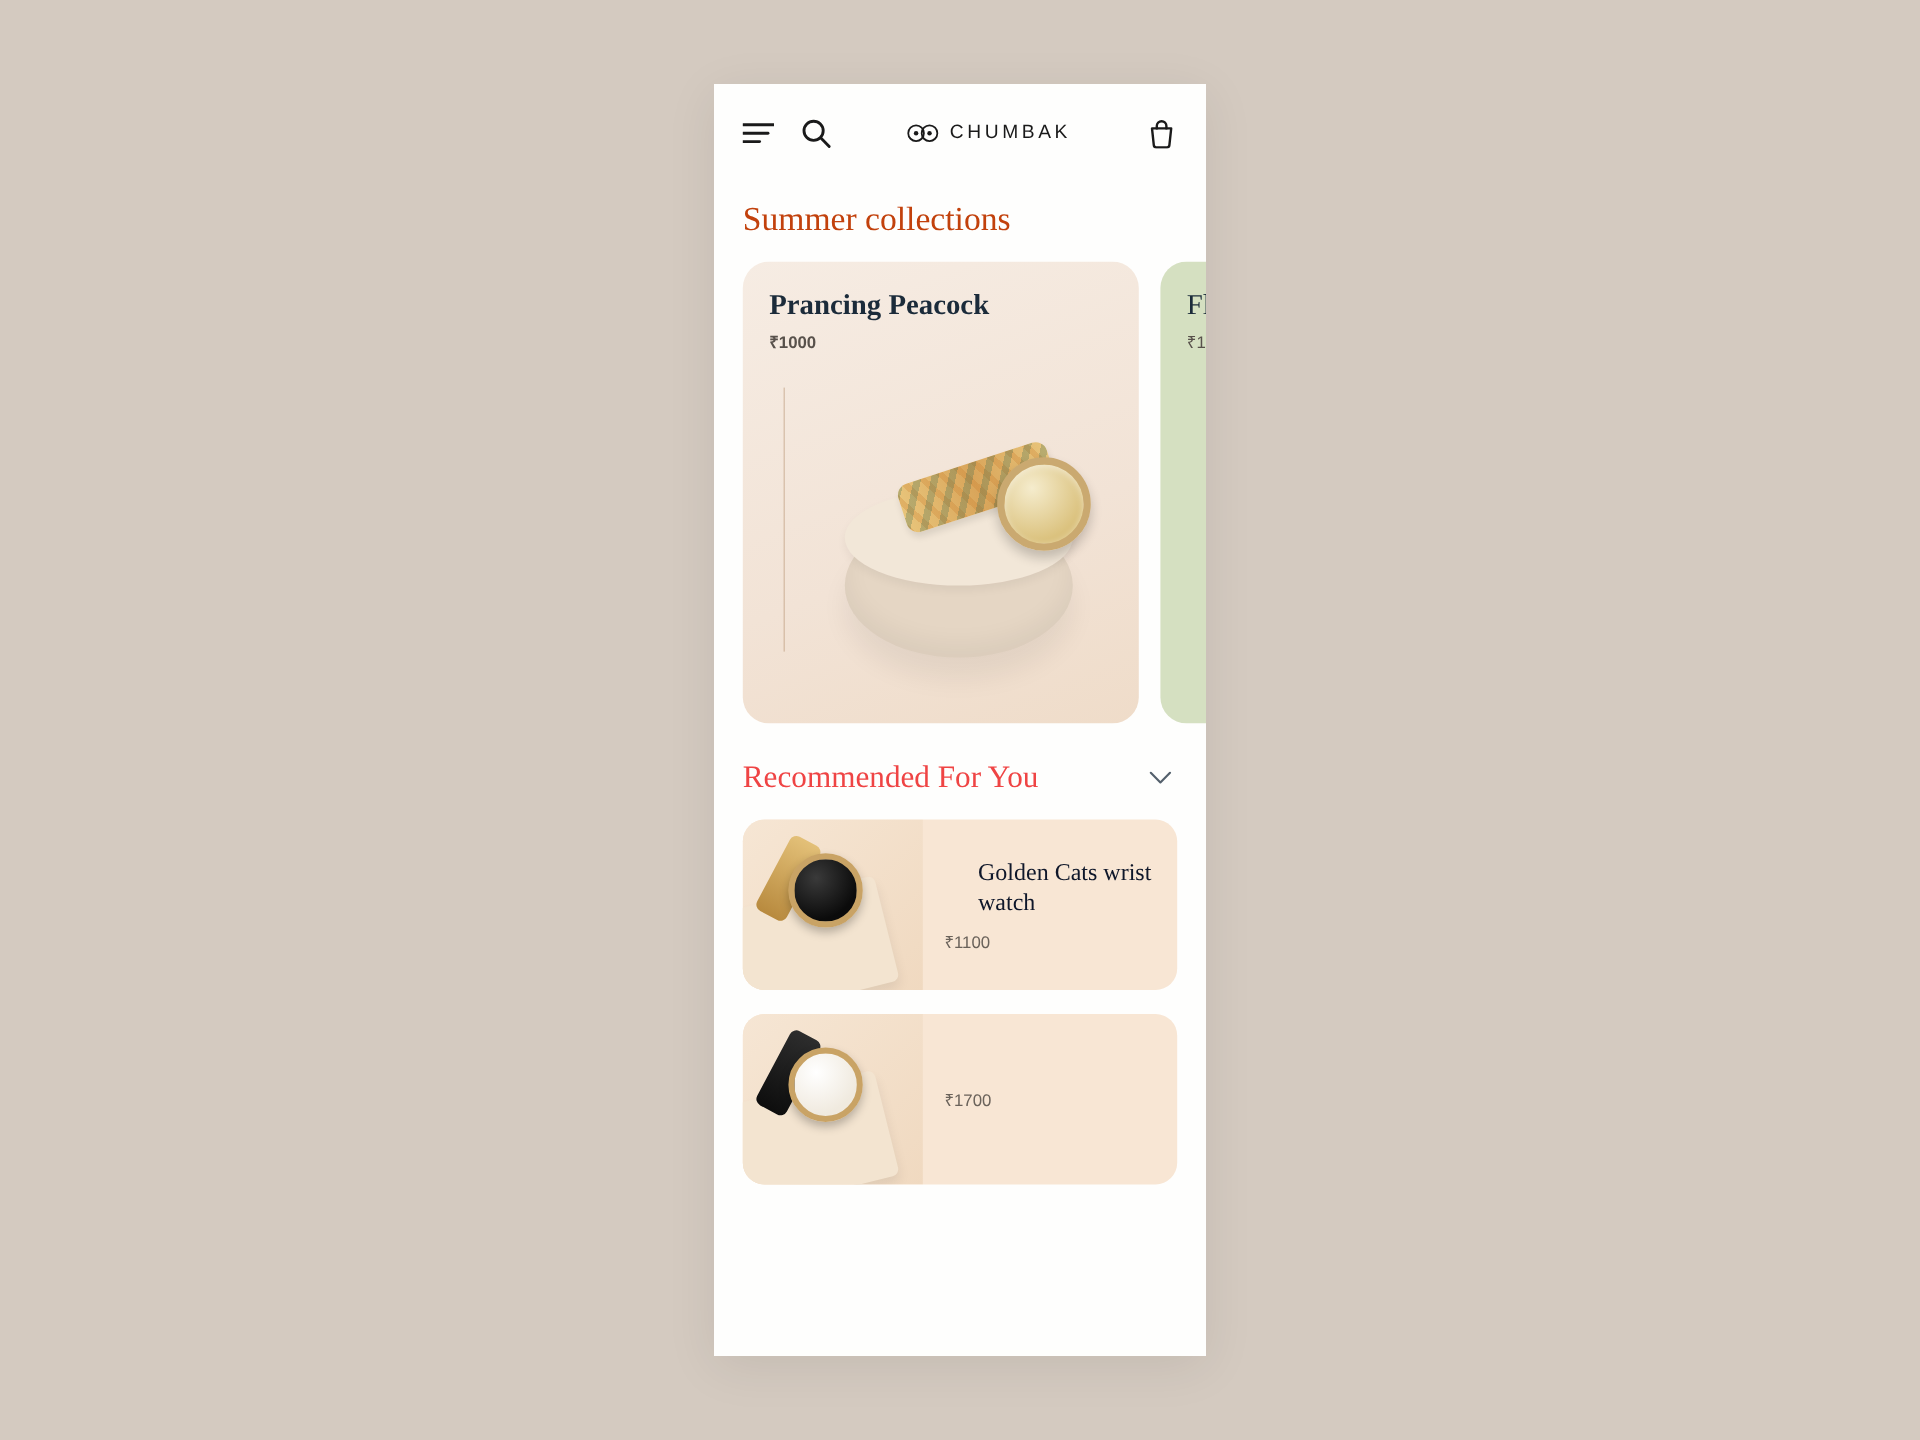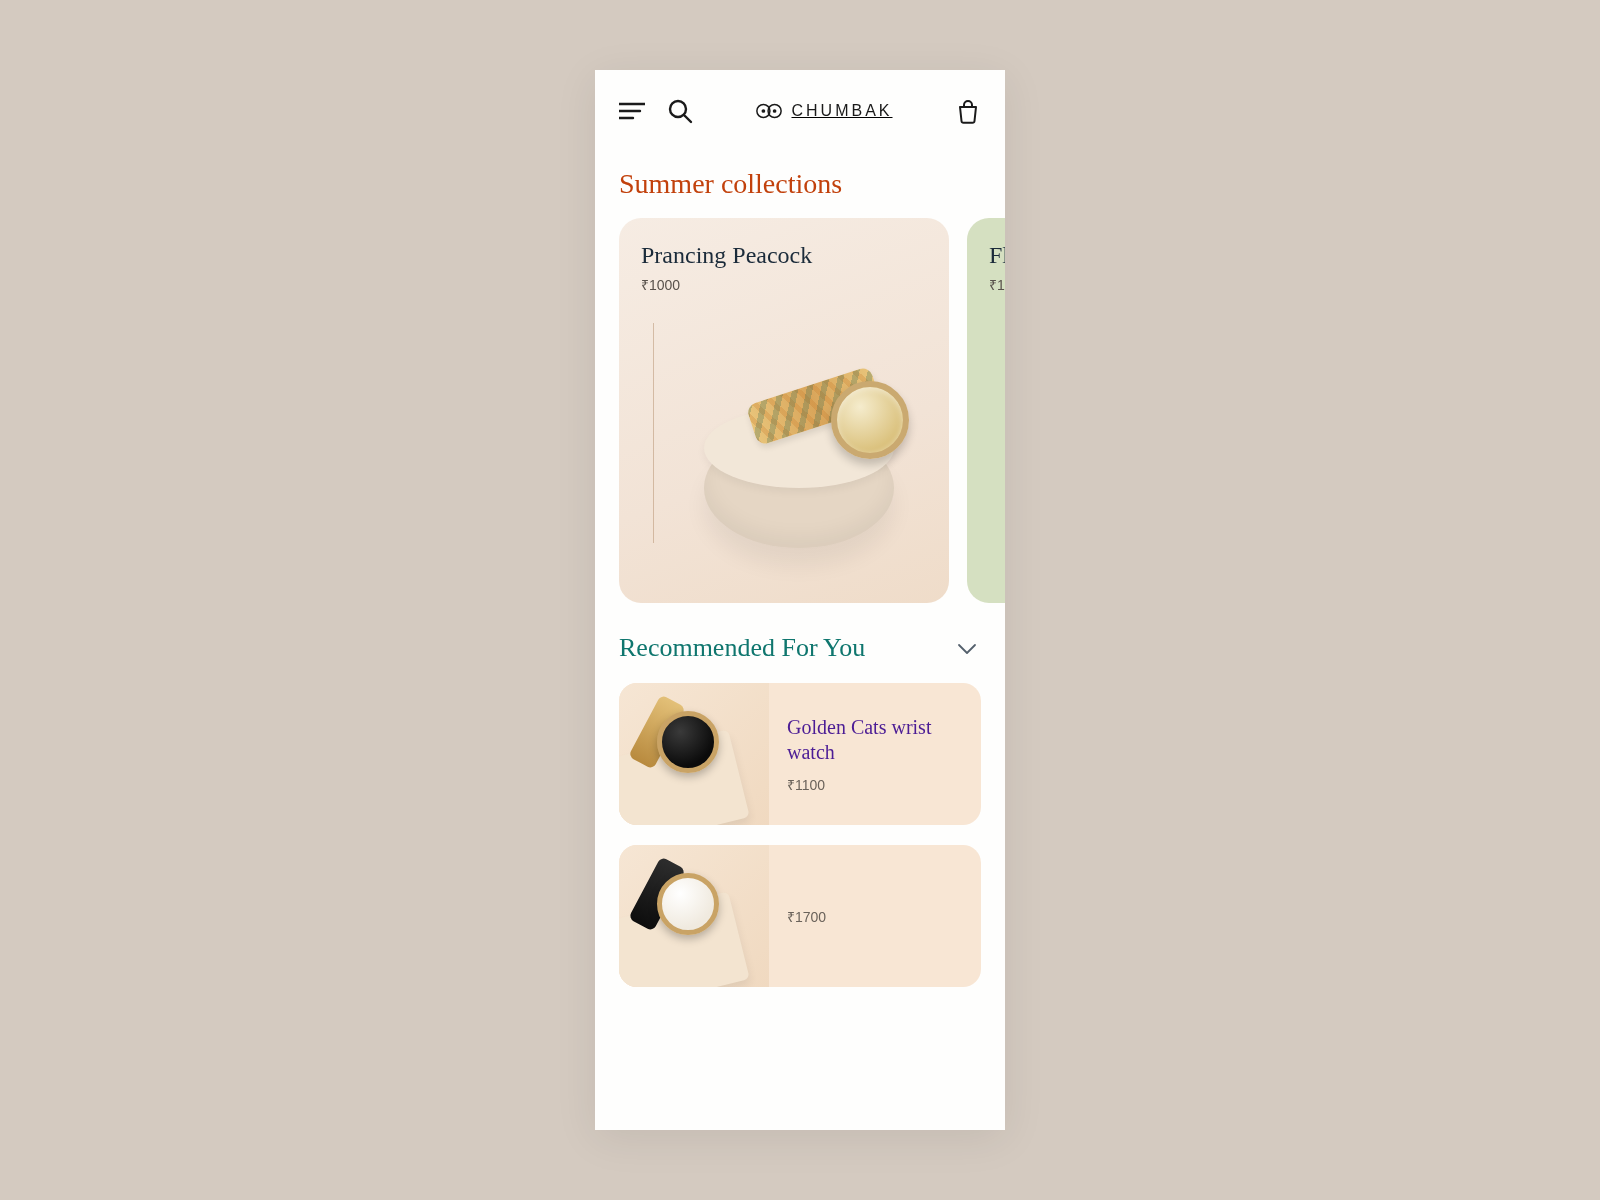--- a/index.html
+++ b/index.html
@@ -20,21 +20,20 @@
     position: relative;
     overflow: hidden;
     box-shadow: 0 8px 40px rgba(0,0,0,0.08);
   }
   
   .header {
     display: flex;
     align-items: center;
     justify-content: space-between;
     padding: 28px 24px 20px 24px;
-    text-decoration: underline;
   }
   .header-left { display: flex; align-items: center; gap: 22px; }
   .hamburger { width: 26px; height: 18px; cursor: pointer; }
   .hamburger svg { display: block; }
   .search-btn { width: 26px; height: 26px; cursor: pointer; }
   .logo { display: flex; align-items: center; gap: 8px; }
   .logo-icon { width: 28px; height: 18px; }
   .logo-text { font-size: 16px; letter-spacing: 3px; font-weight: 500; color: #1a1a1a; font-family: Arial, sans-serif; }
   .bag-btn { width: 26px; height: 26px; cursor: pointer; }
   
@@ -51,21 +50,21 @@
     padding-left: 24px;
     overflow: hidden;
   }
   .card {
     flex: 0 0 330px;
     height: 385px;
     border-radius: 22px;
     padding: 24px 22px;
     position: relative;
   }
-  .card-peach { background: linear-gradient(160deg, #f6ece3 0%, #f2e3d6 60%, #efdcc9 100%); }
+  .card-peach { background: linear-gradient(160deg, #f6ece3 0%, #f2e3d6 60%, #efdcc9 100%); font-weight: bold; }
   .card-green { background: #d5e0c1; }
   .card-title { font-size: 24px; color: #1b2b3a; margin-bottom: 6px; }
   .card-price { font-size: 14px; color: #58514b; font-family: Arial, sans-serif; }
   .card-line {
     position: absolute;
     left: 34px; top: 105px;
     width: 1px; height: 220px;
     background: #b38d6b;
     opacity: 0.5;
   }
@@ -120,21 +119,21 @@
     border: 6px solid #caa970;
     box-shadow: 0 6px 10px rgba(0,0,0,0.2), inset 0 2px 6px rgba(255,255,255,0.5);
   }
   
   .rec-header {
     display: flex;
     align-items: center;
     justify-content: space-between;
     padding: 30px 28px 20px 24px;
   }
-  .rec-title { font-size: 26px; color: #0f766e; }
+  .rec-title { font-size: 26px; color: #ef4444; }
   .chevron { width: 20px; height: 14px; cursor: pointer; }
   
   .list { padding: 0 24px; display: flex; flex-direction: column; gap: 20px; }
   .list-item {
     background: #f8e6d4;
     border-radius: 18px;
     height: 142px;
     display: flex;
     align-items: stretch;
     overflow: hidden;
@@ -173,21 +172,21 @@
   }
   .band-gold{ background: linear-gradient(180deg,#e3c078,#b88a3e); }
   .band-black{ background: linear-gradient(180deg,#2d2d2d,#0d0d0d); }
   .item-info {
     flex: 1;
     padding: 22px 18px;
     display: flex;
     flex-direction: column;
     justify-content: center;
   }
-  .item-name { font-size: 20px; color: #4c1d95; line-height: 1.25; margin-bottom: 10px; }
+  .item-name { font-size: 20px; color: #0f172a; line-height: 1.25; margin-bottom: 10px; margin-left: 28px; }
   .item-price { font-size: 14px; color: #6a625a; font-family: Arial, sans-serif; }
 </style>
 </head>
 <body>
 
 <div class="phone">
 
   <div class="header">
     <div class="header-left">
       <div class="hamburger">

